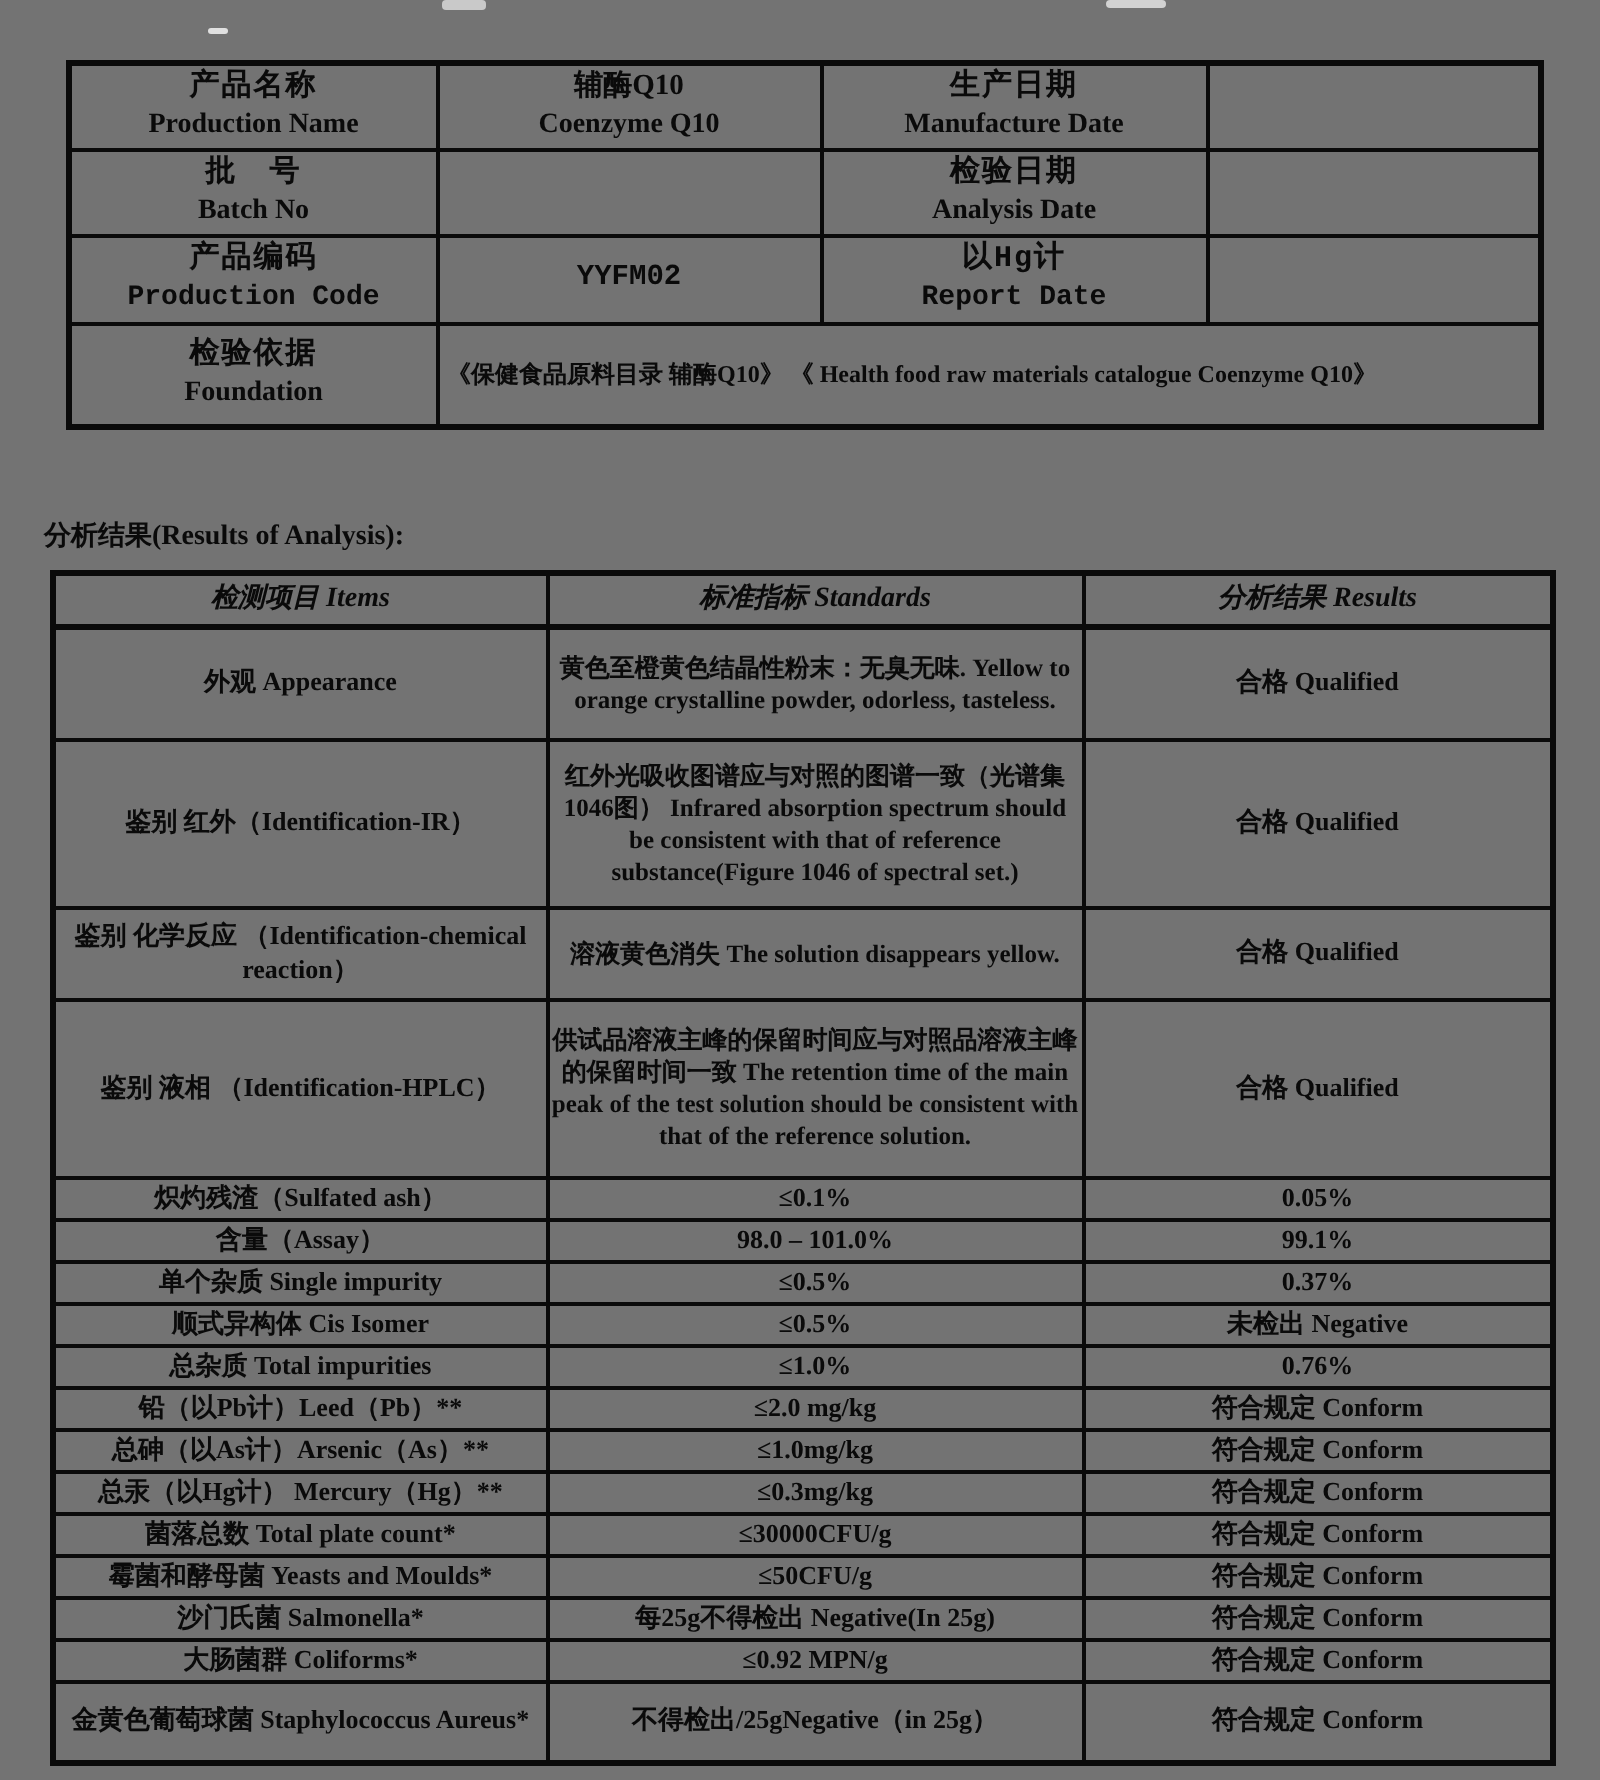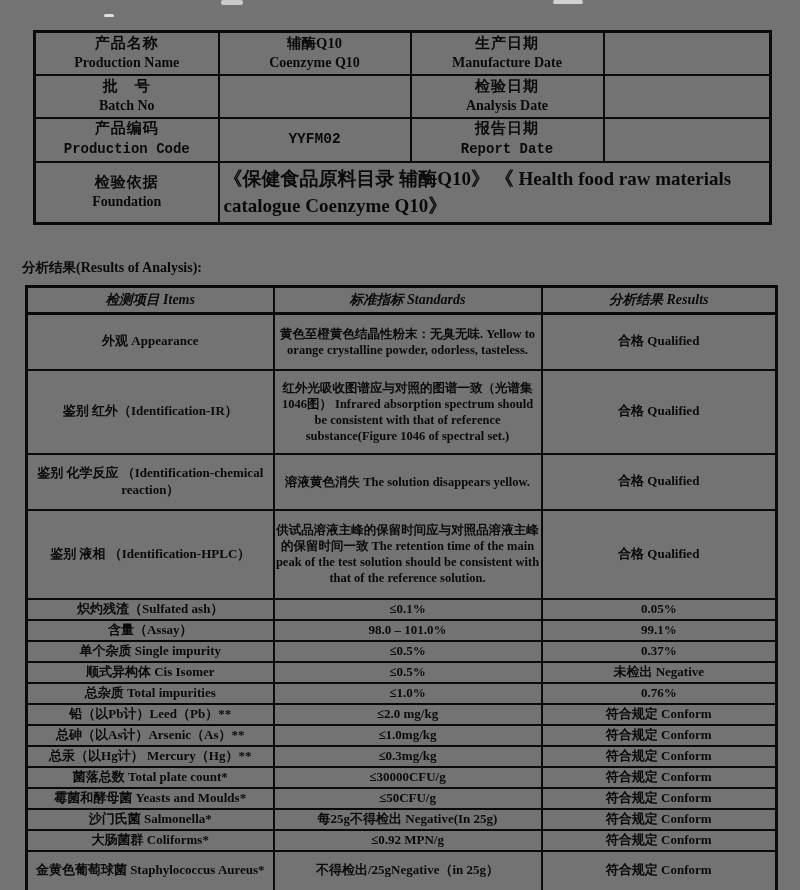--- a/index.html
+++ b/index.html
@@ -23,37 +23,37 @@
   .t1{position:absolute;left:33px;top:30px;width:736px;border:3px solid #0a0a0a;}
   .t1 td{line-height:1.32;}
   .t1 .zh{display:block;font-size:15px;letter-spacing:1px;}
   .t1 .vzh{display:block;font-size:14.5px;}
   .t1 .en{display:block;font-size:14px;letter-spacing:0;}
   .t1 tr{height:43px;}
   .t1 tr.r3{height:44px;}
   .t1 tr.r4{height:44px;font-family:Liberation Mono, monospace;}
   .t1 tr.found{height:52px;}
   .t1 td.foundation-val{
-    text-align:left;font-size:19px;line-height:1.45;padding:2px 2px 2px 4px;
+    text-align:left;font-size:12px;line-height:1.45;padding:2px 2px 2px 4px;
   }
 
   
   .section-heading{position:absolute;left:22px;top:259px;font-size:14px;}
   .section-heading .hzh{font-family:"DejaVu Sans","Liberation Sans",sans-serif;font-weight:900;font-size:13.5px;}
   .section-heading .hen{font-weight:bold;}
 
   
   .t2{position:absolute;left:25px;top:285px;width:750px;border:3px solid #0a0a0a;}
   .t2 td{font-size:13px;line-height:1.28;}
   .t2 tr.hdr{height:27px;font-style:italic;}
   .t2 tr.hdr td{border-bottom:3px solid #0a0a0a;font-size:14px;}
   .t2 .hz{font-family:"DejaVu Sans","Liberation Sans",sans-serif;font-weight:900;font-size:13.5px;}
   .t2 tr.r-appearance{height:56px;}
   .t2 tr.r-ir{height:84px;}
-  .t2 tr.r-chem{height:56px;}
+  .t2 tr.r-chem{height:46px;}
   .t2 tr.r-hplc{height:89px;}
   .t2 tr.r-line{height:21px;}
   .t2 tr.r-last{height:41px;}
   .t2 td.std{padding:1px 0;}
   .t2 tr.r-appearance td.std,
   .t2 tr.r-ir td.std,
   .t2 tr.r-chem td.std,
   .t2 tr.r-hplc td.std{font-size:12.5px;}
   .t2 tr.r-ir td.item,.t2 tr.r-chem td.item,.t2 tr.r-hplc td.item{font-size:13px;}
 </style>
@@ -107,21 +107,21 @@
     <tr class="r4">
       <td>
         <span class="zh">产品编码</span>
         <span class="en">Production Code</span>
       </td>
       <td>
         <span class="vzh">YYFM02</span>
         <span class="en"></span>
       </td>
       <td>
-        <span class="zh">报告日期</span>
+        <span class="zh">以Hg计</span>
         <span class="en">Report Date</span>
       </td>
       <td></td>
     </tr>
     <tr class="found">
       <td>
         <span class="zh">检验依据</span>
         <span class="en">Foundation</span>
       </td>
       <td colspan="3" class="foundation-val">《保健食品原料目录 辅酶Q10》 《 Health food raw materials catalogue Coenzyme Q10》</td>

